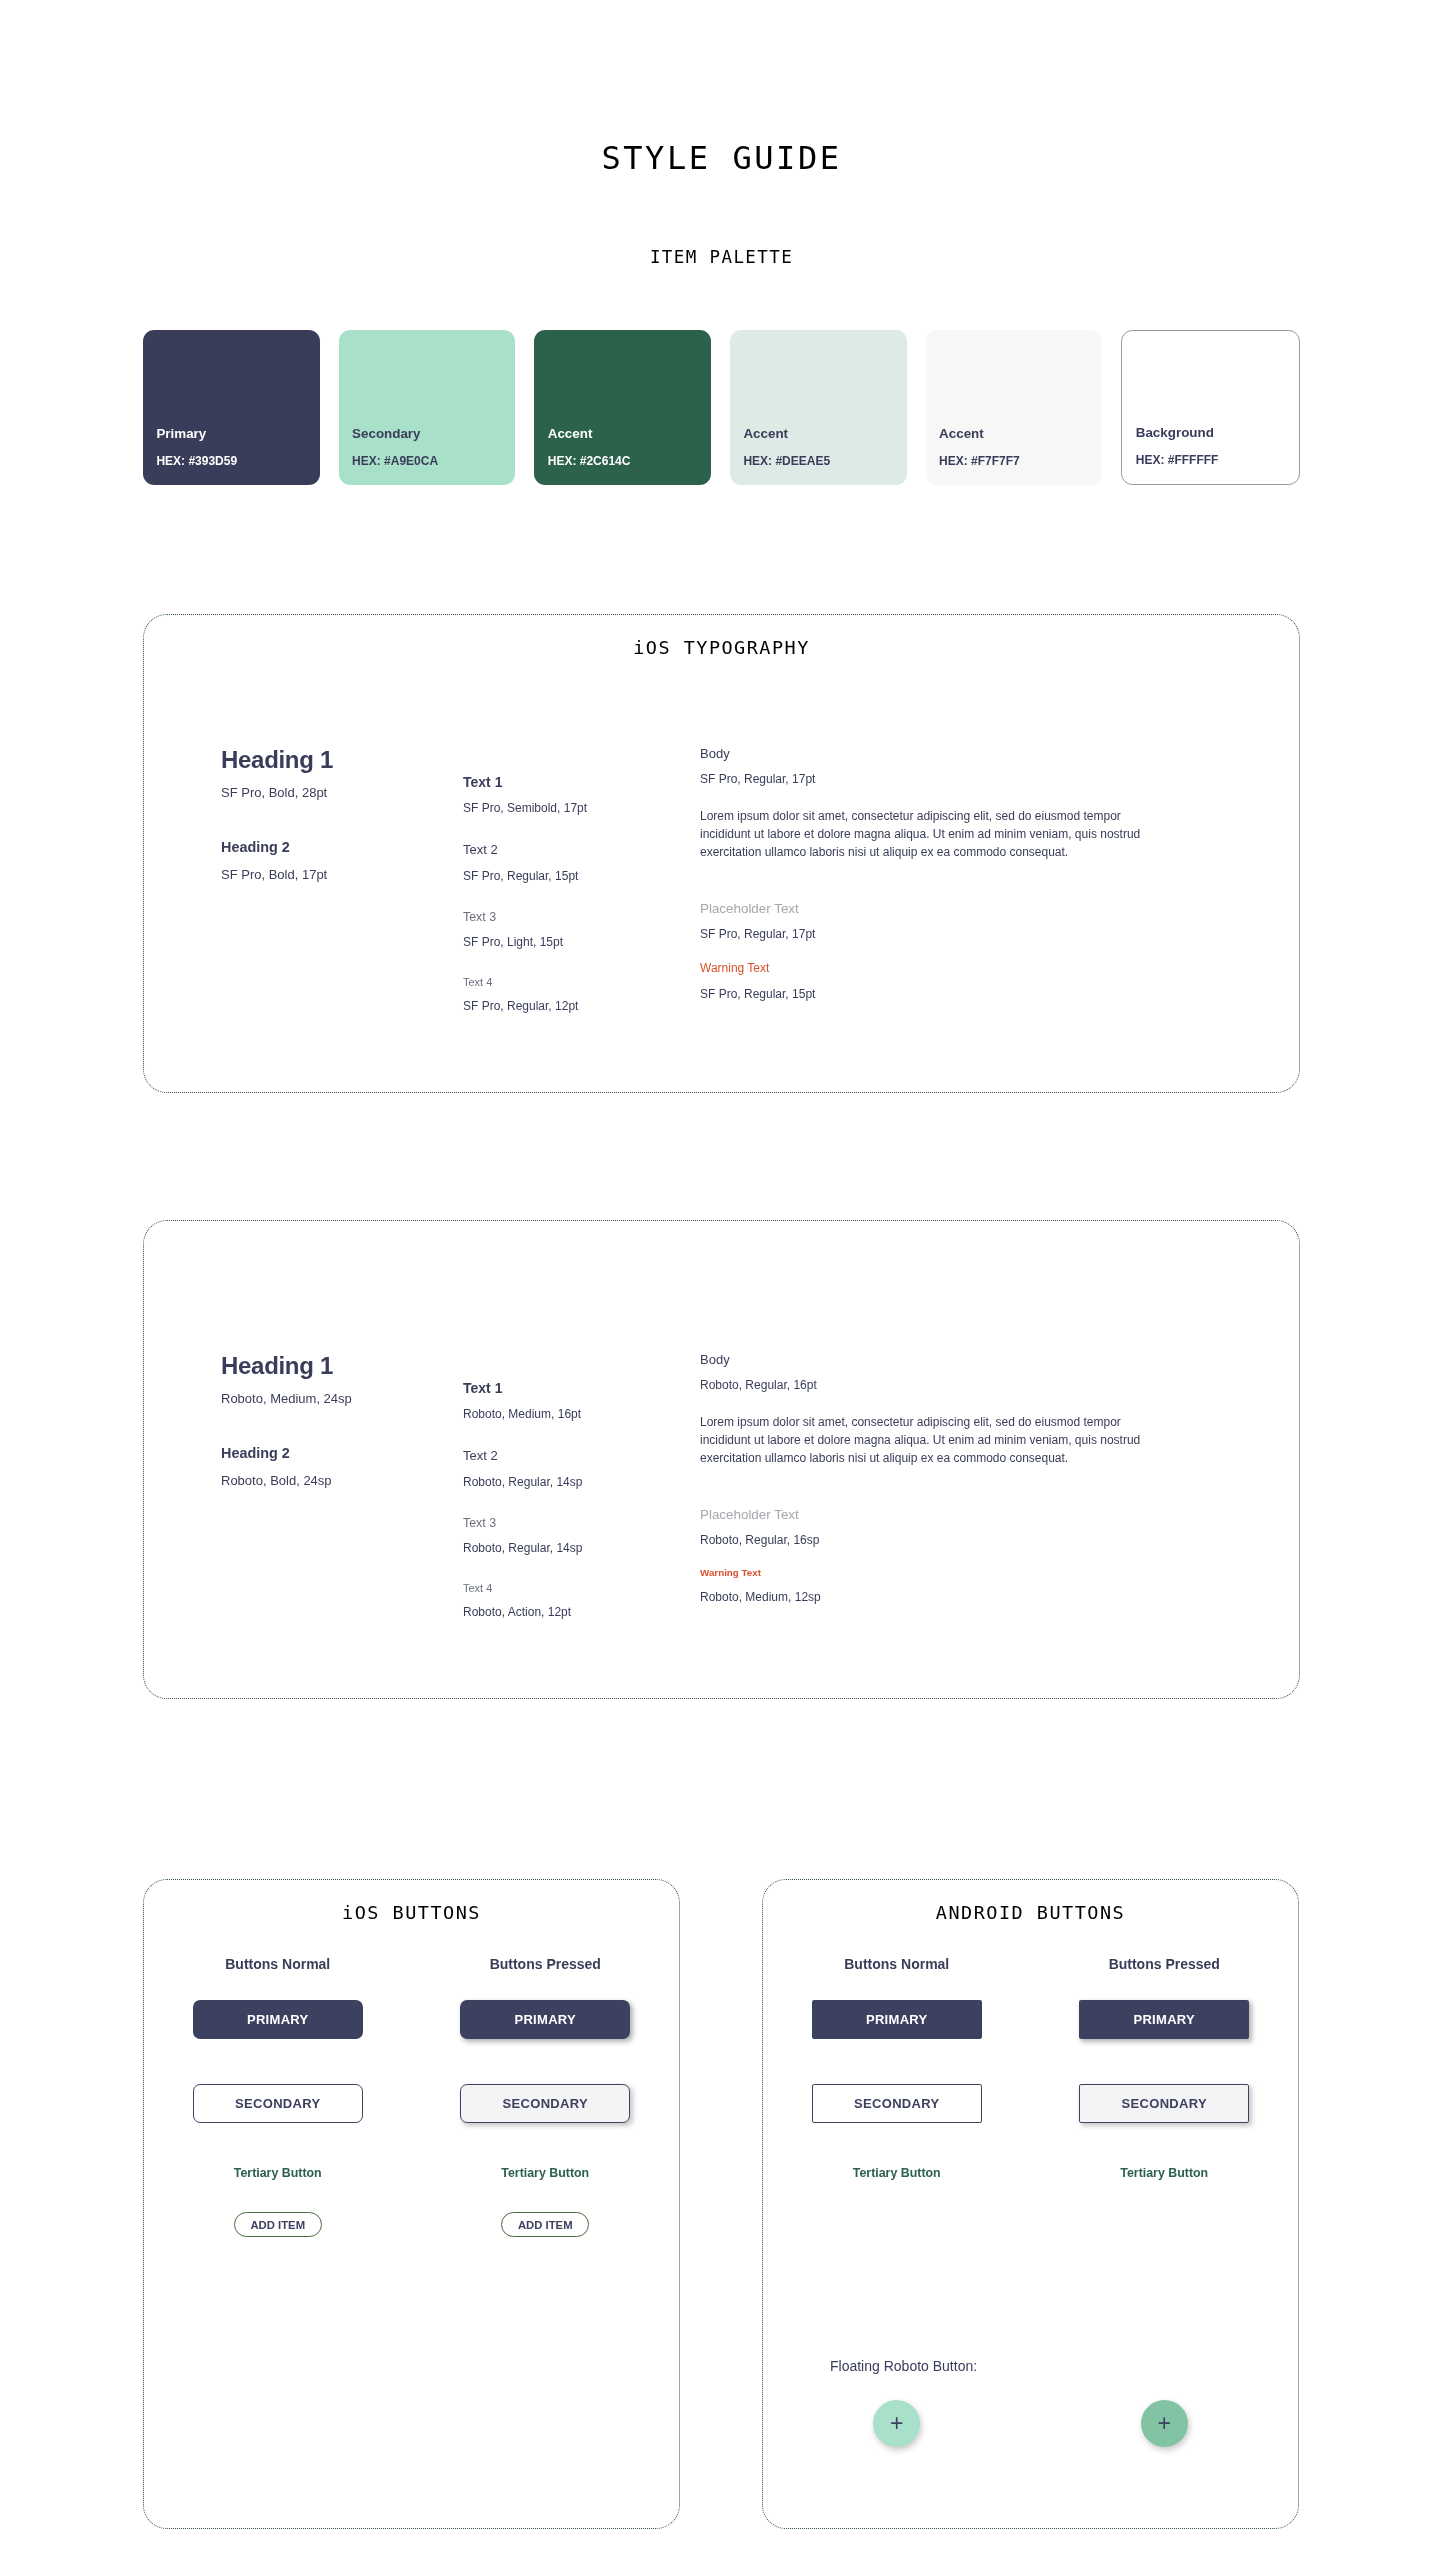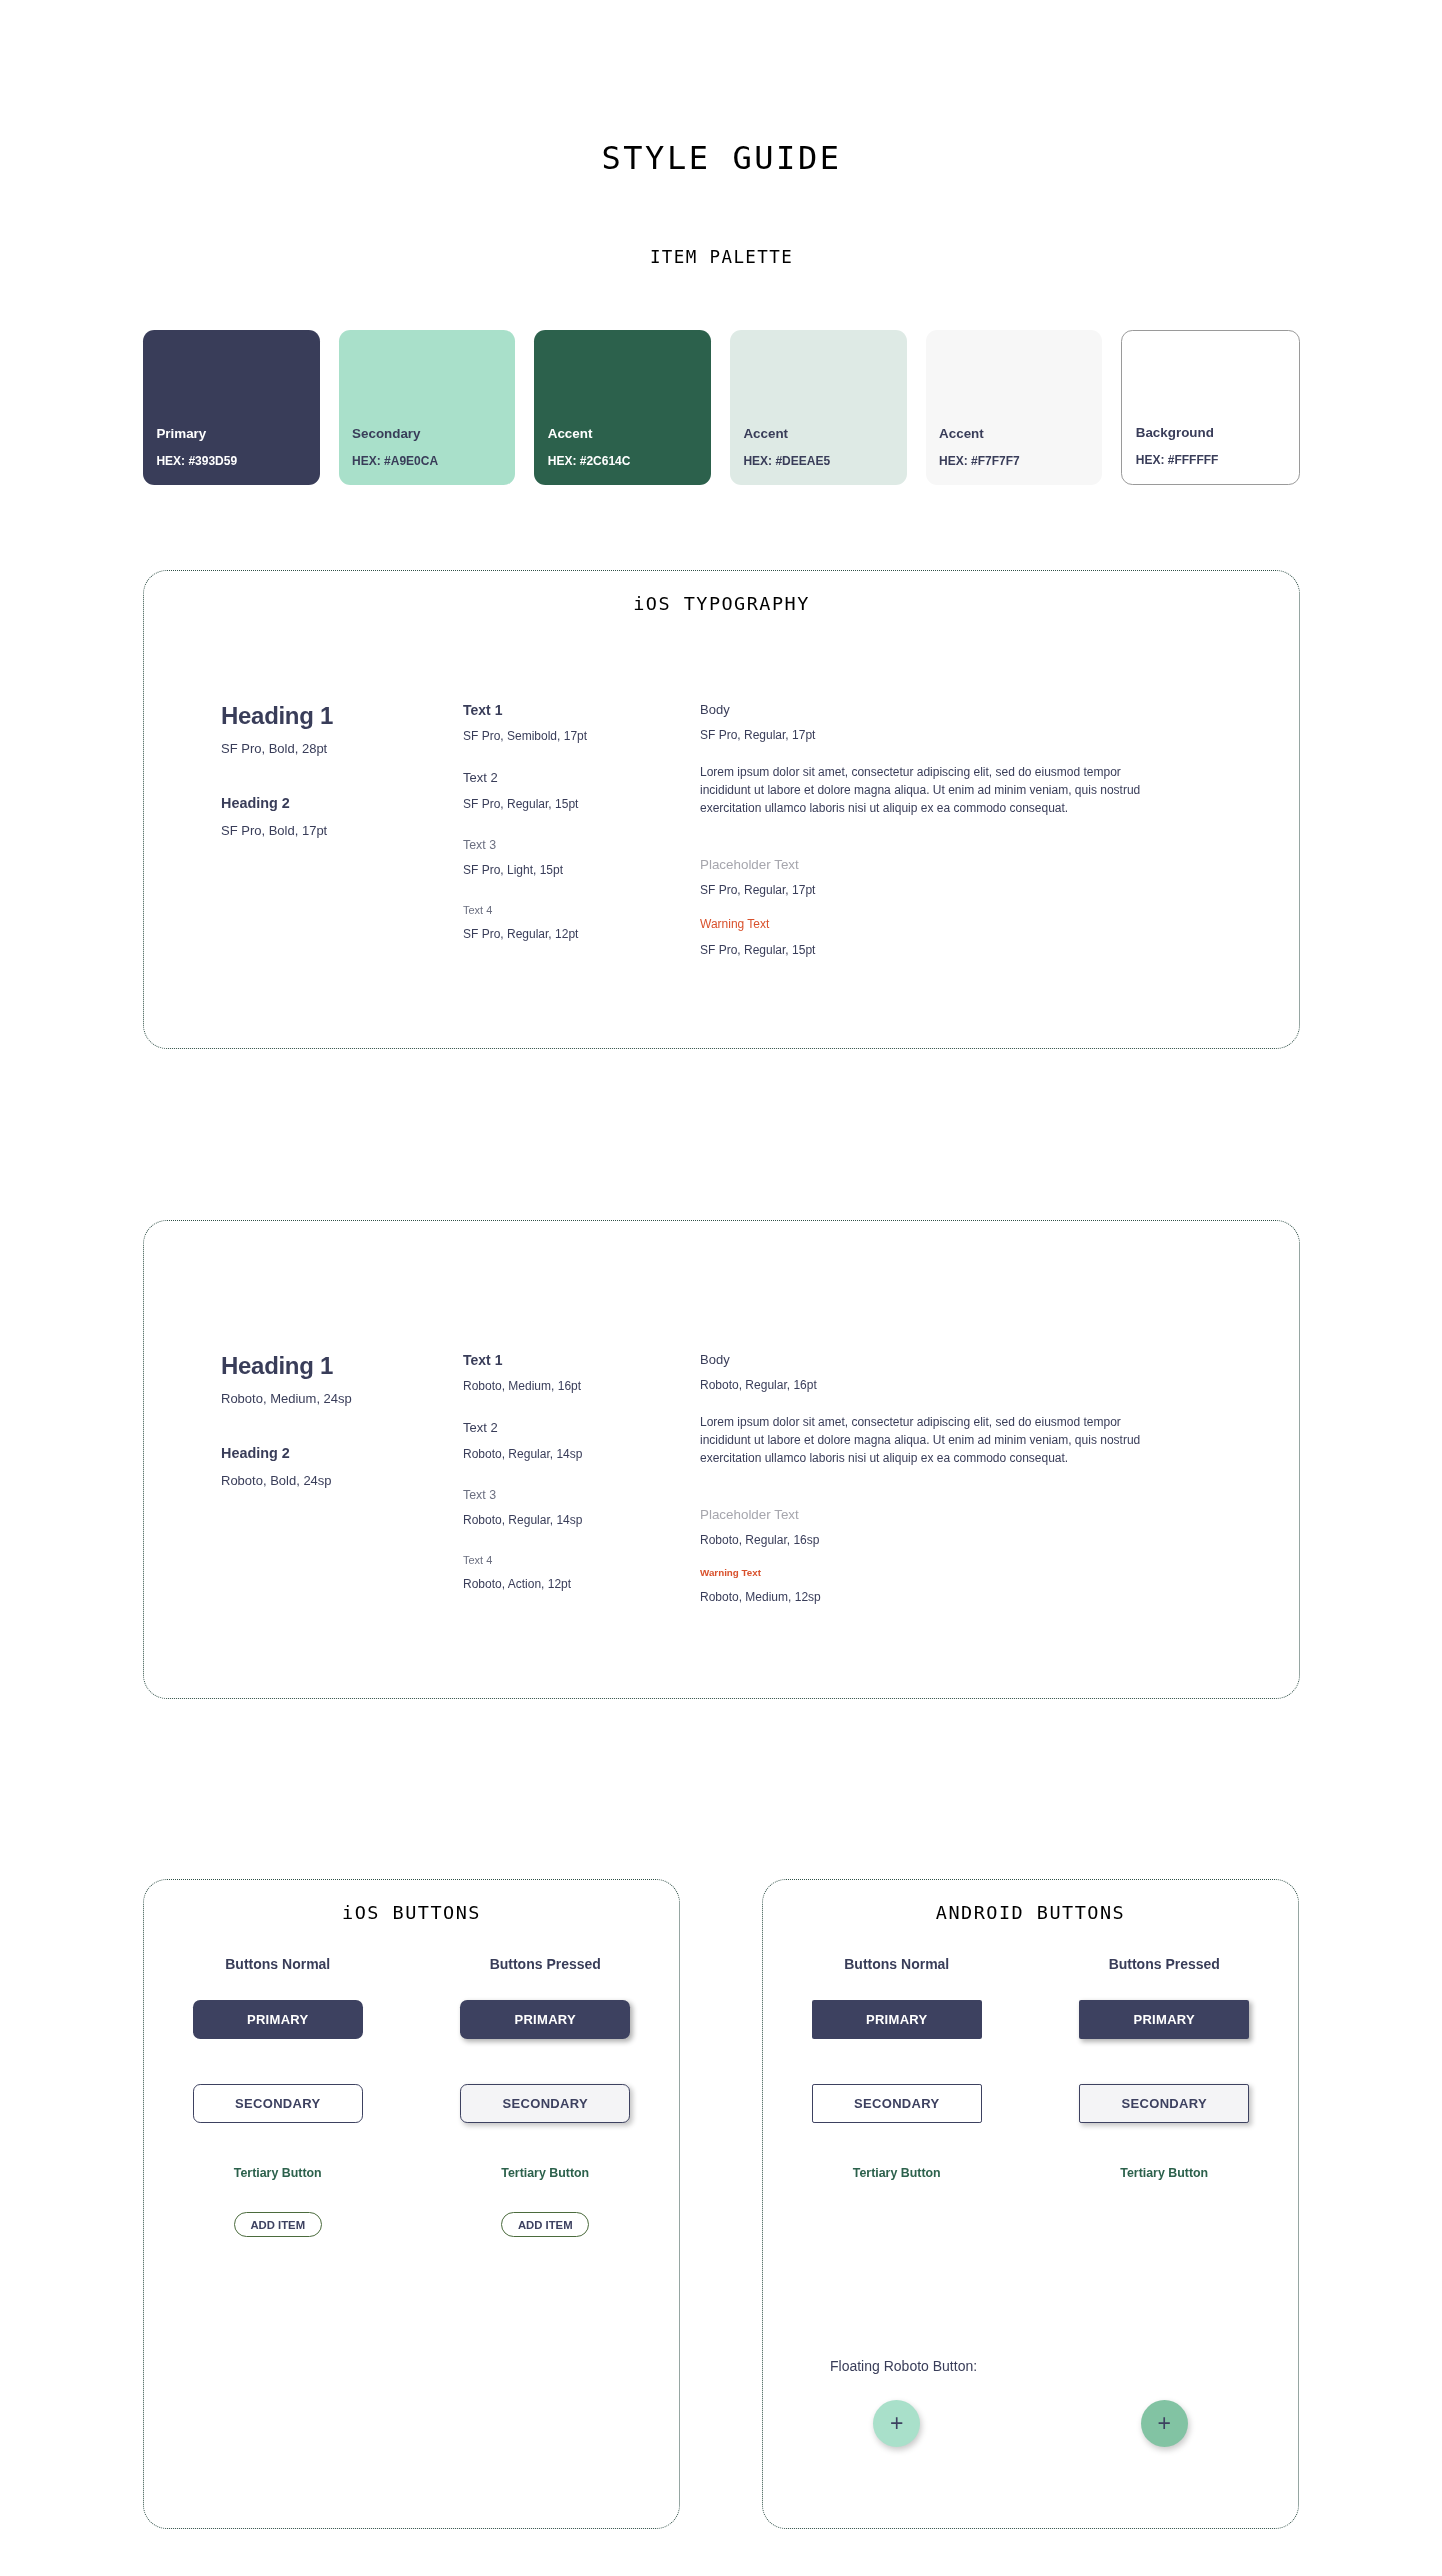--- a/index.html
+++ b/index.html
@@ -76,33 +76,33 @@
     border-radius: 24px;
     background: #ffffff;
   }
   .card-title {
     position: absolute;
     top: 21.6px; left: 0; width: 100%;
     text-align: center;
     font-size: 18.5px;
   }
 
-  #card-ios-typo      { left: 143px; top: 570px; width: 1157px; height: 479px; }
+  #card-ios-typo      { left: 143px; top: 614px; width: 1157px; height: 479px; }
   #card-android-typo  { left: 143px; top: 1220px; width: 1157px; height: 479px; }
   #card-ios-buttons   { left: 143px; top: 1879px; width: 537px; height: 650px; }
   #card-and-buttons   { left: 762px; top: 1879px; width: 537px; height: 650px; }
 
   
   .typo-grid {
     position: absolute;
     top: 131px; left: 77px; right: 31px;
     display: flex;
   }
   .typo-col-a { width: 242px; }
-  .typo-col-b { width: 237px; }
+  .typo-col-b { width: 237px; margin-top: 28px; }
   .typo-col-c { width: 464px; }
 
   .h1 { font-size: 24px; font-weight: 700; color:#393d59; letter-spacing:-0.3px; }
   .h2 { font-size: 14.4px; font-weight: 700; color:#393d59; }
   .spec { font-size: 13px; font-weight: 400; color:#393d59; }
   .spec-sm { font-size: 12px; font-weight: 400; color:#393d59; }
 
   .lbl-1 { font-size: 14px; font-weight: 600; color:#393d59; }
   .lbl-2 { font-size: 13px; font-weight: 400; color:#393d59; }
   .lbl-3 { font-size: 12.4px; font-weight: 300; color:#6b6f80; }

